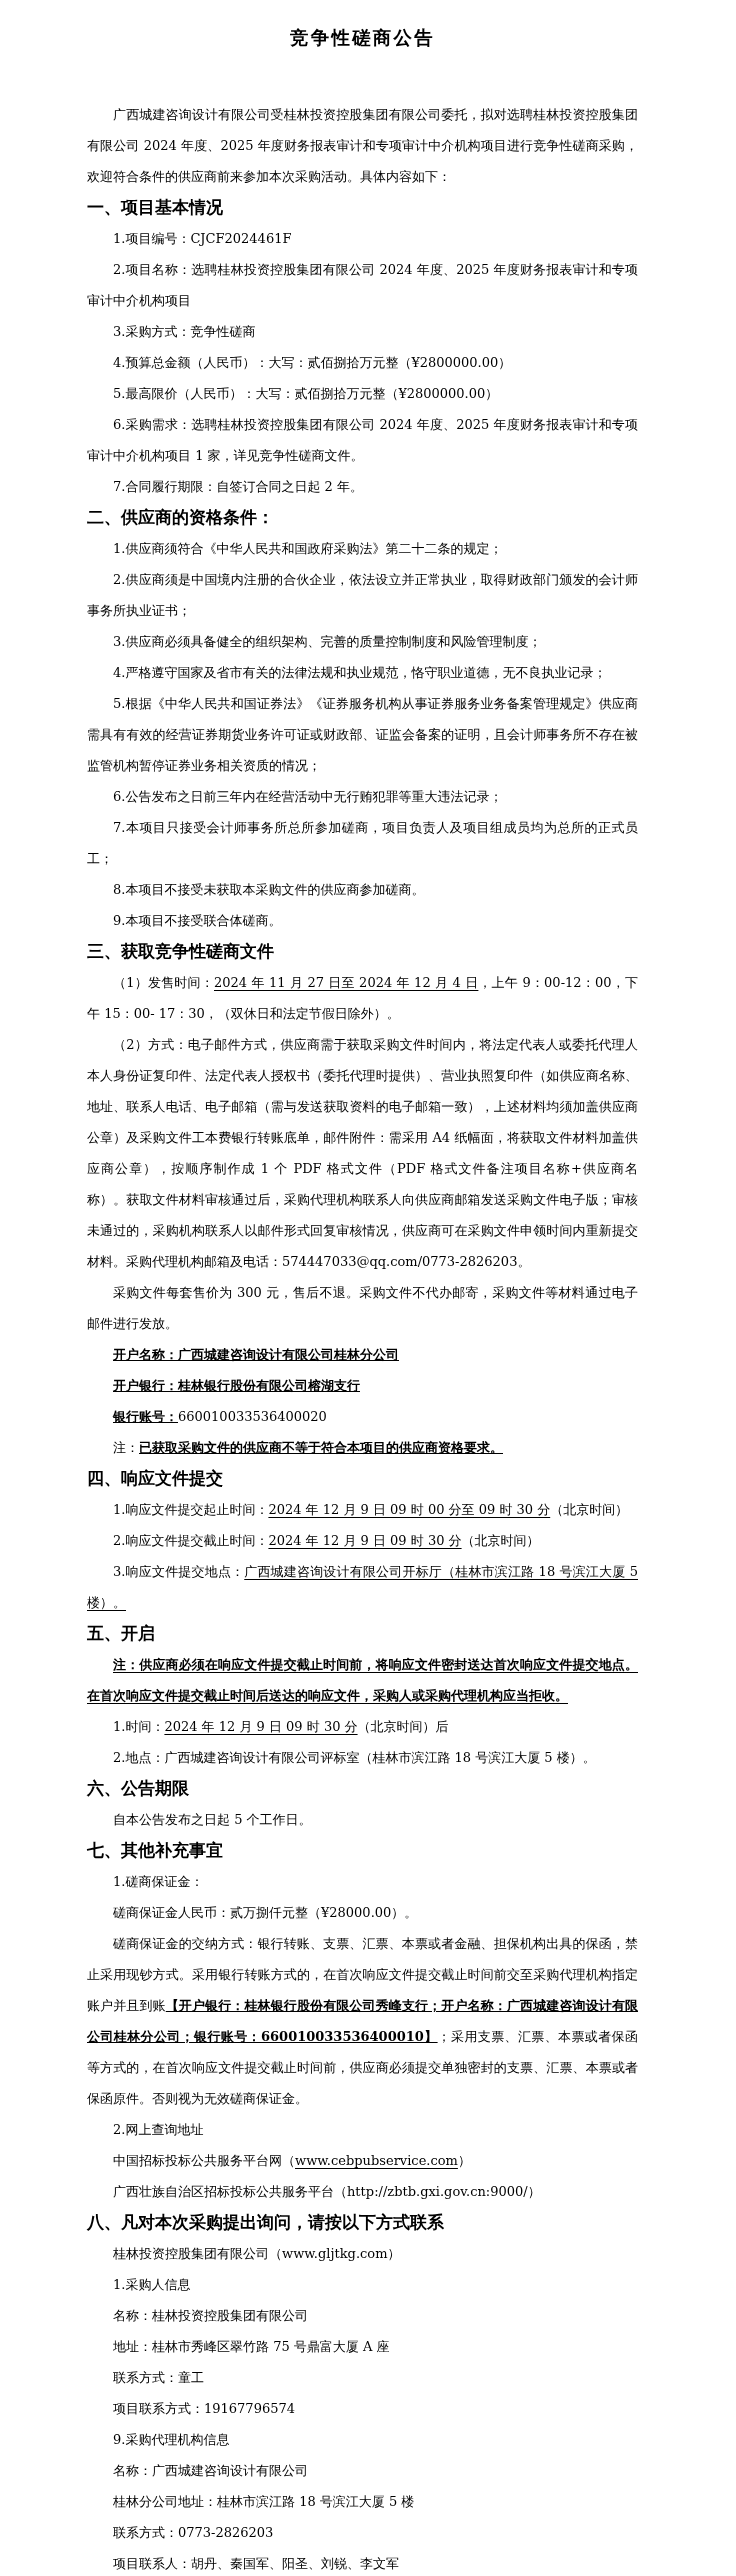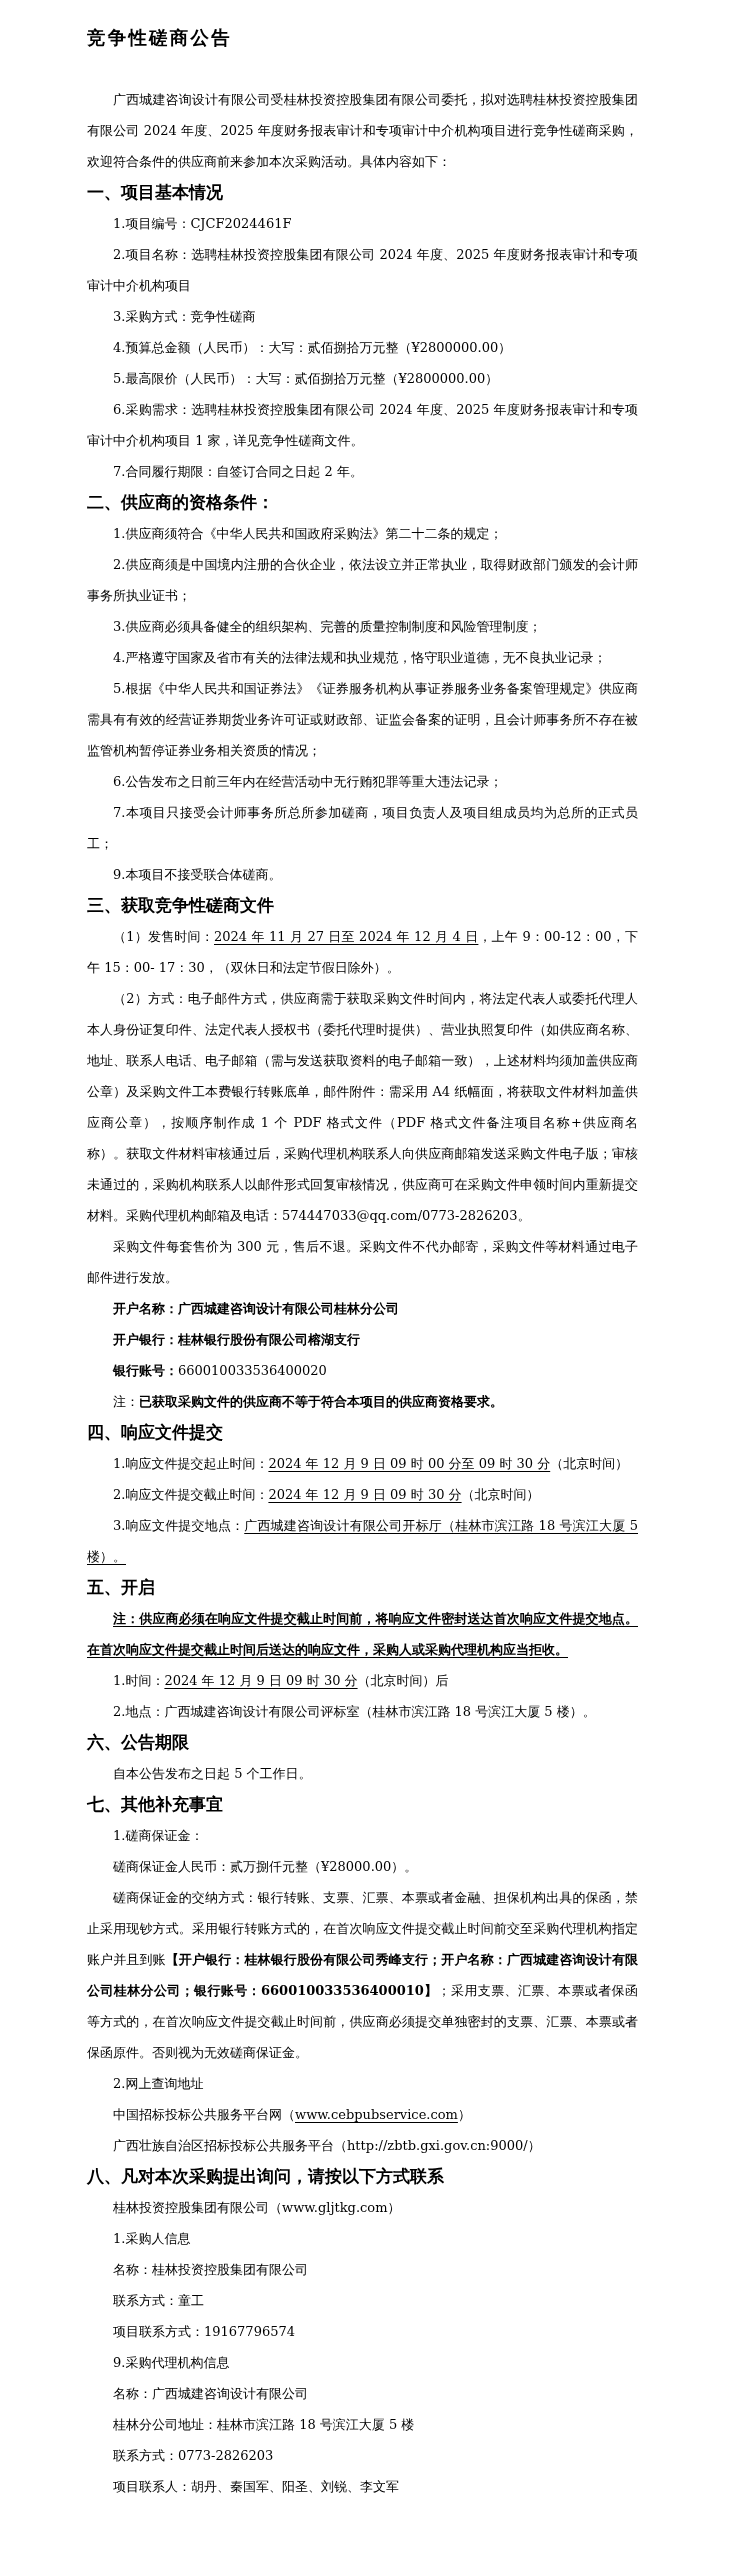--- a/index.html
+++ b/index.html
@@ -11,28 +11,29 @@
     background:#ffffff;
     color:#000000;
     padding:20px 98px 46px 87px;
     font-family:"DejaVu Serif","Liberation Serif",serif;
     font-size:13px;
   }
   .blk{line-height:31px;text-align:justify;word-break:break-all;}
   .title{
     font-size:18.4px;
     font-weight:bold;
+    text-align:center;
     line-height:35px;
     letter-spacing:2.3px;
-    margin-bottom:29px;
+    margin-bottom:44px;
     word-break:normal;
   }
   .h{font-weight:bold;font-size:17px;text-align:left;}
   .p{text-indent:2em;}
-  .b{font-weight:bold;}
+  .b{font-weight:bold;text-decoration:underline;}
   .u{text-decoration:underline;text-underline-offset:3.1px;}
 </style>
 </head>
 <body>
 
 <div class="page" id="doc-root">
     <div class="blk title"><span>竞争性磋商公告</span></div>
     <div class="blk p"><span>广西城建咨询设计有限公司受桂林投资控股集团有限公司委托，拟对选聘桂林投资控股集团有限公司 2024 年度、2025 年度财务报表审计和专项审计中介机构项目进行竞争性磋商采购，欢迎符合条件的供应商前来参加本次采购活动。具体内容如下：</span></div>
     <div class="blk h"><span>一、项目基本情况</span></div>
     <div class="blk p"><span>1.项目编号：CJCF2024461F</span></div>
@@ -43,20 +44,21 @@
     <div class="blk p"><span>6.采购需求：选聘桂林投资控股集团有限公司 2024 年度、2025 年度财务报表审计和专项审计中介机构项目 1 家，详见竞争性磋商文件。</span></div>
     <div class="blk p"><span>7.合同履行期限：自签订合同之日起 2 年。</span></div>
     <div class="blk h"><span>二、供应商的资格条件：</span></div>
     <div class="blk p"><span>1.供应商须符合《中华人民共和国政府采购法》第二十二条的规定；</span></div>
     <div class="blk p"><span>2.供应商须是中国境内注册的合伙企业，依法设立并正常执业，取得财政部门颁发的会计师事务所执业证书；</span></div>
     <div class="blk p"><span>3.供应商必须具备健全的组织架构、完善的质量控制制度和风险管理制度；</span></div>
     <div class="blk p"><span>4.严格遵守国家及省市有关的法律法规和执业规范，恪守职业道德，无不良执业记录；</span></div>
     <div class="blk p"><span>5.根据《中华人民共和国证券法》《证券服务机构从事证券服务业务备案管理规定》供应商需具有有效的经营证券期货业务许可证或财政部、证监会备案的证明，且会计师事务所不存在被监管机构暂停证券业务相关资质的情况；</span></div>
     <div class="blk p"><span>6.公告发布之日前三年内在经营活动中无行贿犯罪等重大违法记录；</span></div>
     <div class="blk p"><span>7.本项目只接受会计师事务所总所参加磋商，项目负责人及项目组成员均为总所的正式员工；</span></div>
+    <div class="blk p"><span>8.本项目不接受未获取本采购文件的供应商参加磋商。</span></div>
     <div class="blk p"><span>9.本项目不接受联合体磋商。</span></div>
     <div class="blk h"><span>三、获取竞争性磋商文件</span></div>
     <div class="blk p"><span>（1）发售时间：</span><span class="u">2024 年 11 月 27 日至 2024 年 12 月 4 日</span><span>，上午 9：00-12：00，下午 15：00- 17：30，（双休日和法定节假日除外）。</span></div>
     <div class="blk p"><span>（2）方式：电子邮件方式，供应商需于获取采购文件时间内，将法定代表人或委托代理人本人身份证复印件、法定代表人授权书（委托代理时提供）、营业执照复印件（如供应商名称、地址、联系人电话、电子邮箱（需与发送获取资料的电子邮箱一致），上述材料均须加盖供应商公章）及采购文件工本费银行转账底单，邮件附件：需采用 A4 纸幅面，将获取文件材料加盖供应商公章），按顺序制作成 1 个 PDF 格式文件（PDF 格式文件备注项目名称+供应商名称）。获取文件材料审核通过后，采购代理机构联系人向供应商邮箱发送采购文件电子版；审核未通过的，采购机构联系人以邮件形式回复审核情况，供应商可在采购文件申领时间内重新提交材料。采购代理机构邮箱及电话：574447033@qq.com/0773-2826203。</span></div>
     <div class="blk p"><span>采购文件每套售价为 300 元，售后不退。采购文件不代办邮寄，采购文件等材料通过电子邮件进行发放。</span></div>
     <div class="blk p"><span class="b">开户名称：广西城建咨询设计有限公司桂林分公司</span></div>
     <div class="blk p"><span class="b">开户银行：桂林银行股份有限公司榕湖支行</span></div>
     <div class="blk p"><span class="b">银行账号：</span><span>660010033536400020</span></div>
     <div class="blk p"><span>注：</span><span class="b">已获取采购文件的供应商不等于符合本项目的供应商资格要求。</span></div>
     <div class="blk h"><span>四、响应文件提交</span></div>
@@ -73,20 +75,21 @@
     <div class="blk p"><span>1.磋商保证金：</span></div>
     <div class="blk p"><span>磋商保证金人民币：贰万捌仟元整（¥28000.00）。</span></div>
     <div class="blk p"><span>磋商保证金的交纳方式：银行转账、支票、汇票、本票或者金融、担保机构出具的保函，禁止采用现钞方式。采用银行转账方式的，在首次响应文件提交截止时间前交至采购代理机构指定账户并且到账</span><span class="b">【开户银行：桂林银行股份有限公司秀峰支行；开户名称：广西城建咨询设计有限公司桂林分公司；银行账号：660010033536400010】</span><span>；采用支票、汇票、本票或者保函等方式的，在首次响应文件提交截止时间前，供应商必须提交单独密封的支票、汇票、本票或者保函原件。否则视为无效磋商保证金。</span></div>
     <div class="blk p"><span>2.网上查询地址</span></div>
     <div class="blk p"><span>中国招标投标公共服务平台网（</span><span class="u">www.cebpubservice.com</span><span>）</span></div>
     <div class="blk p"><span>广西壮族自治区招标投标公共服务平台（</span><span>http://zbtb.gxi.gov.cn:9000/</span><span>）</span></div>
     <div class="blk h"><span>八、凡对本次采购提出询问，请按以下方式联系</span></div>
     <div class="blk p"><span>桂林投资控股集团有限公司（</span><span>www.gljtkg.com</span><span>）</span></div>
     <div class="blk p"><span>1.采购人信息</span></div>
     <div class="blk p"><span>名称：桂林投资控股集团有限公司</span></div>
+    <div class="blk p"><span>地址：桂林市秀峰区翠竹路 75 号鼎富大厦 A 座</span></div>
     <div class="blk p"><span>联系方式：童工</span></div>
     <div class="blk p"><span>项目联系方式：19167796574</span></div>
     <div class="blk p"><span>9.采购代理机构信息</span></div>
     <div class="blk p"><span>名称：广西城建咨询设计有限公司</span></div>
     <div class="blk p"><span>桂林分公司地址：桂林市滨江路 18 号滨江大厦 5 楼</span></div>
     <div class="blk p"><span>联系方式：0773-2826203</span></div>
     <div class="blk p"><span>项目联系人：胡丹、秦国军、阳圣、刘锐、李文军</span></div>
   </div>
 
 

